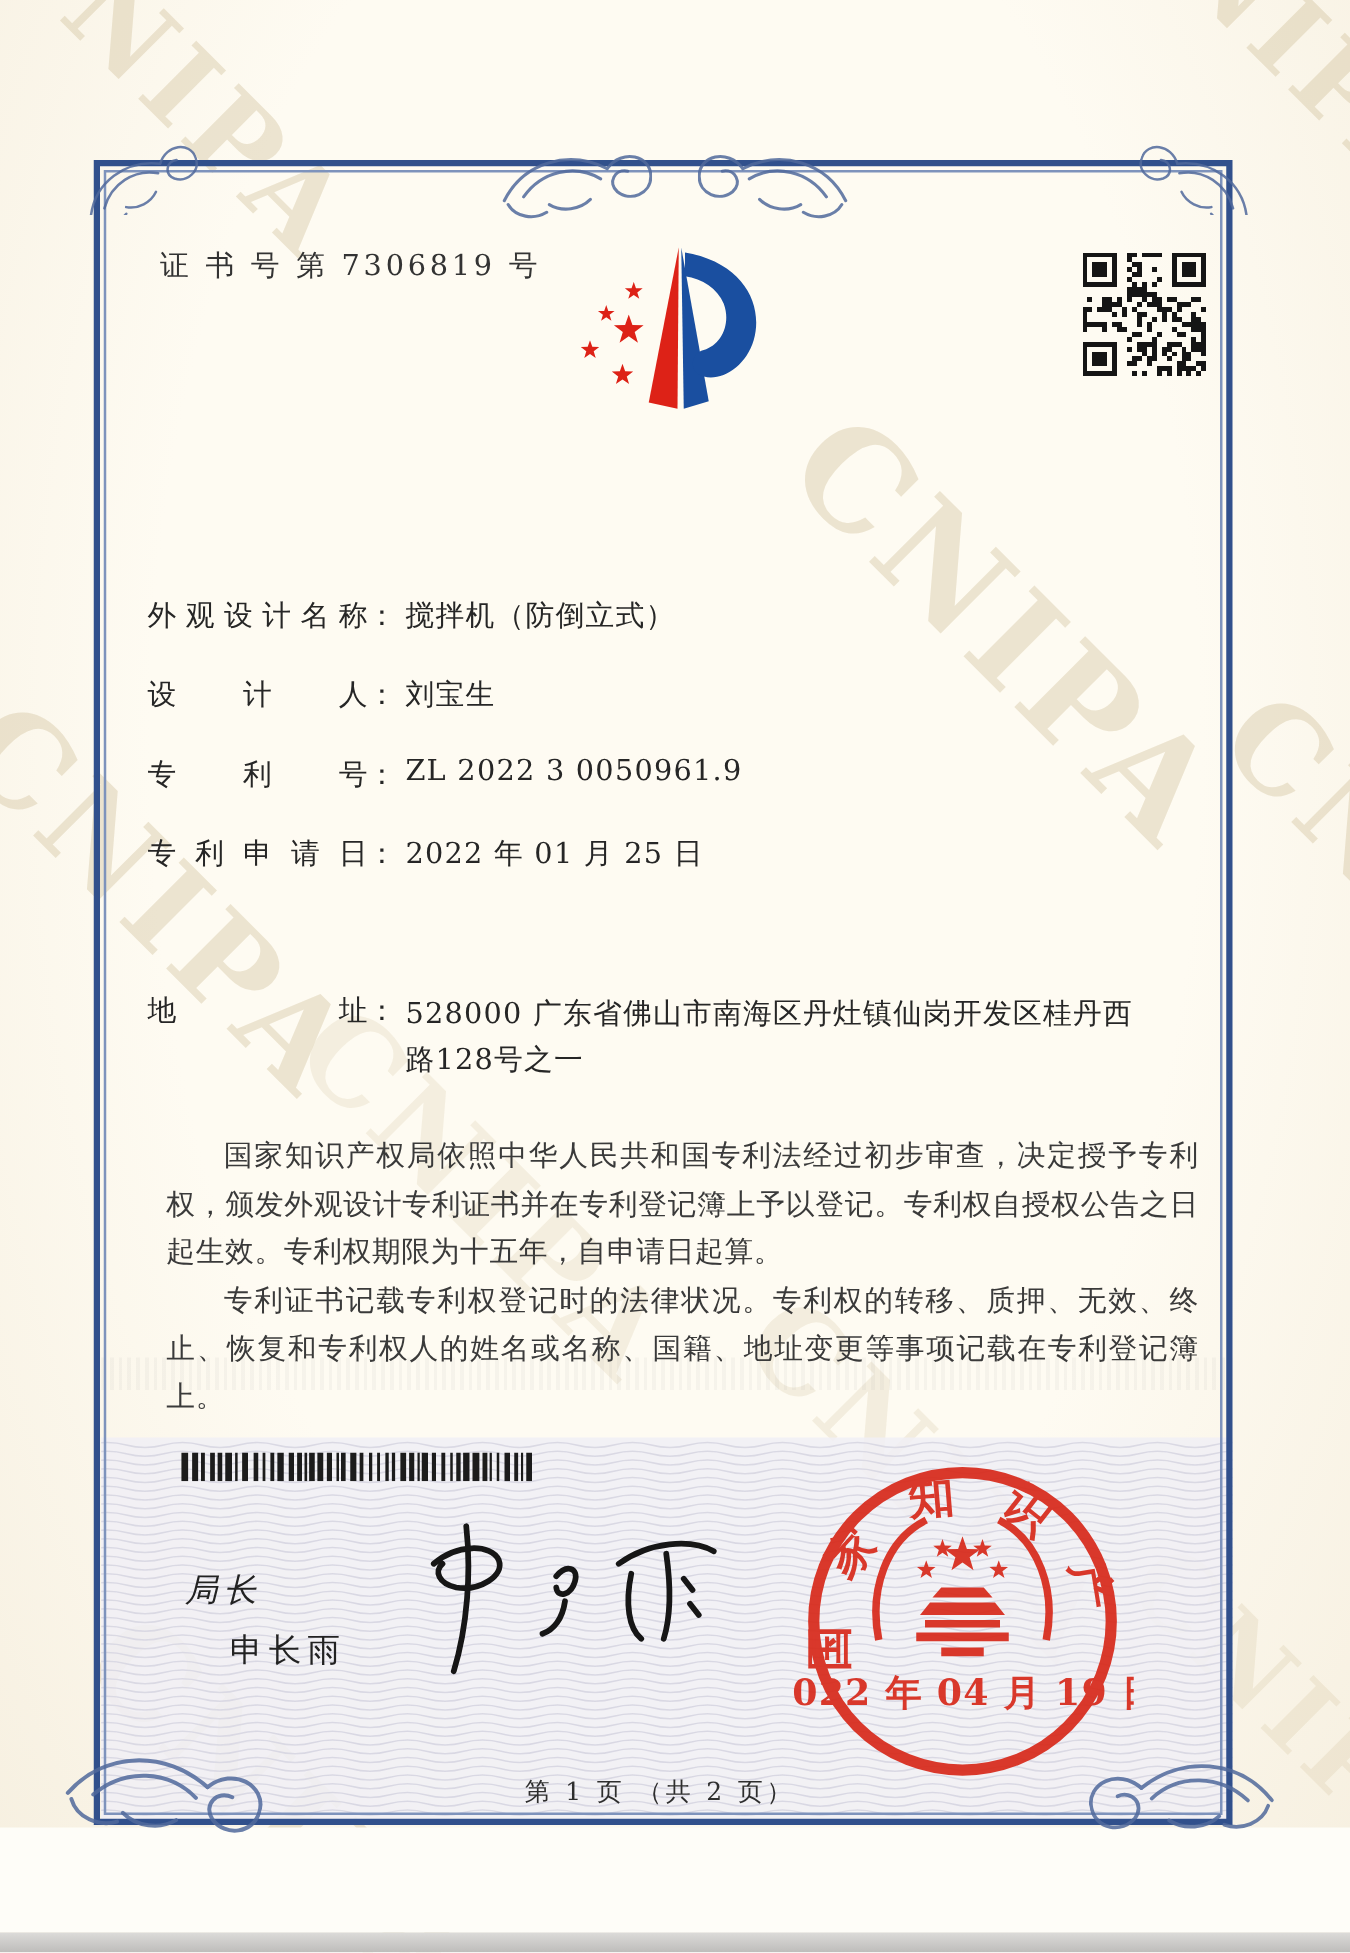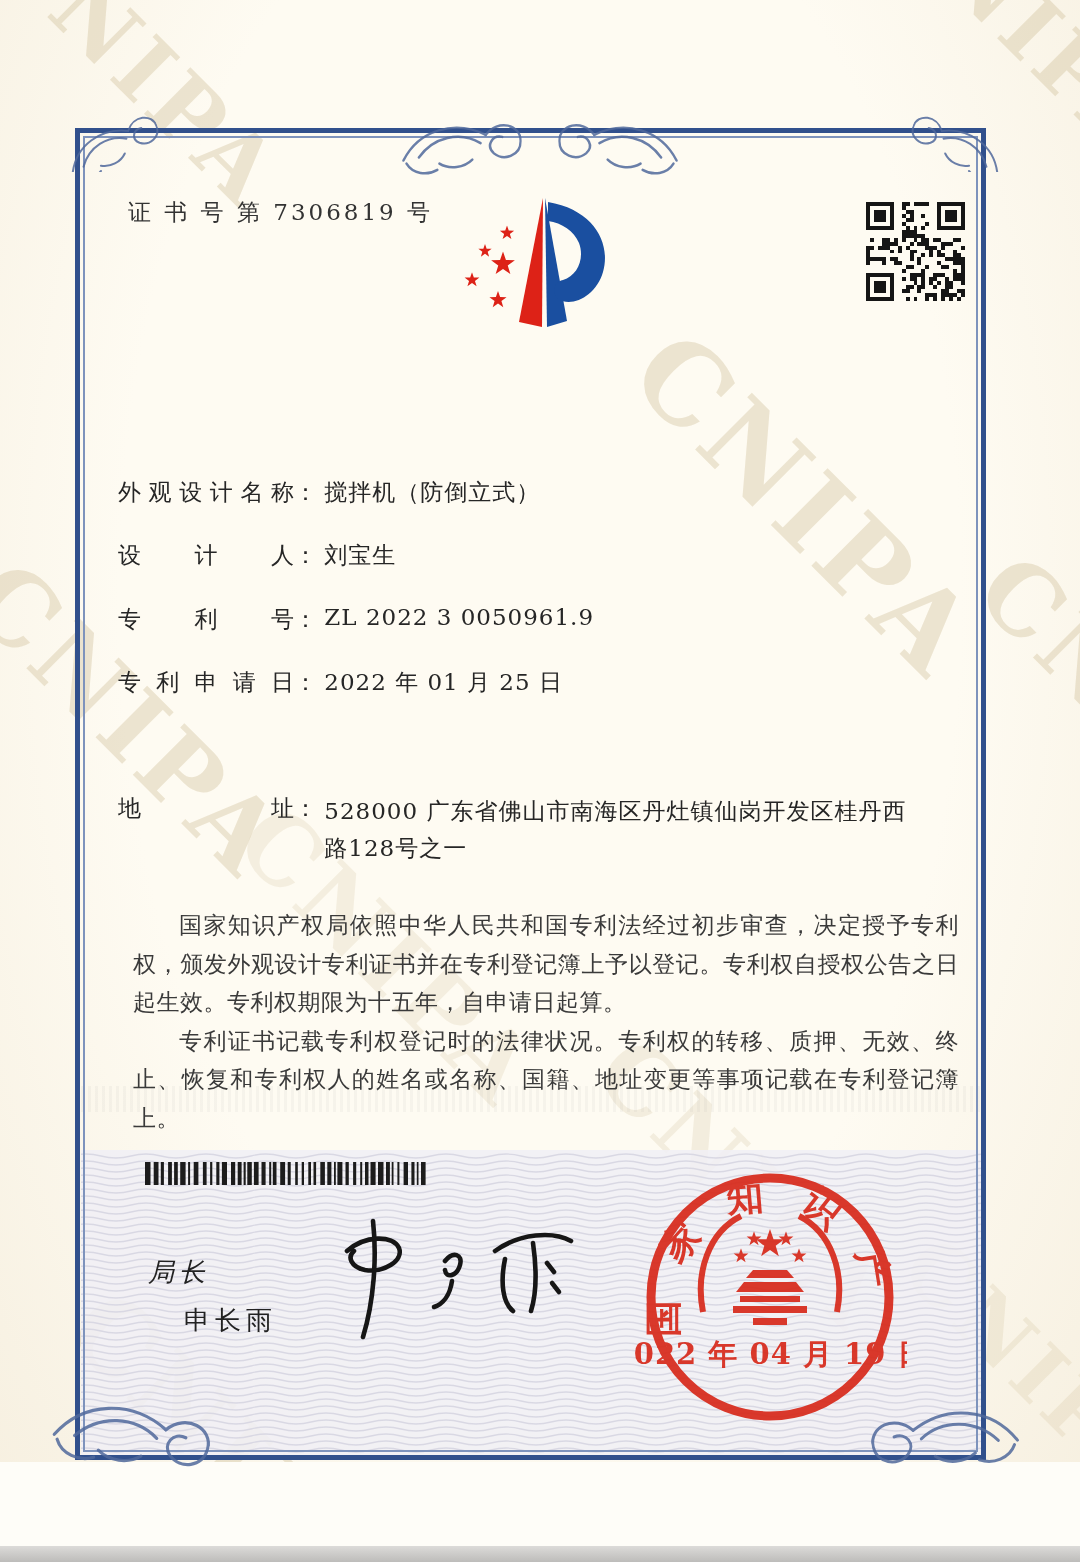--- a/index.html
+++ b/index.html
@@ -477,14 +477,15 @@
           <rect x="107" y="136" width="60" height="6"></rect>
           <rect x="100" y="146" width="74" height="7"></rect>
           <rect x="120" y="158" width="34" height="7"></rect>
           <path d="M70,152 C62,112 76,72 108,56" fill="none" stroke="#d7291a" stroke-width="6"></path>
           <path d="M204,152 C212,112 198,72 166,56" fill="none" stroke="#d7291a" stroke-width="6"></path>
         </g>
         <text x="137" y="204" text-anchor="middle" font-size="29" font-weight="bold" fill="#d7291a" letter-spacing="1" font-family="'DejaVu Serif', serif">2022 年 04 月 19 日</text>
       </g>
     </svg>
 
+    <div class="pageinfo">第 1 页 （共 2 页）</div>
   </div>
 </div>
 
 </body></html>

